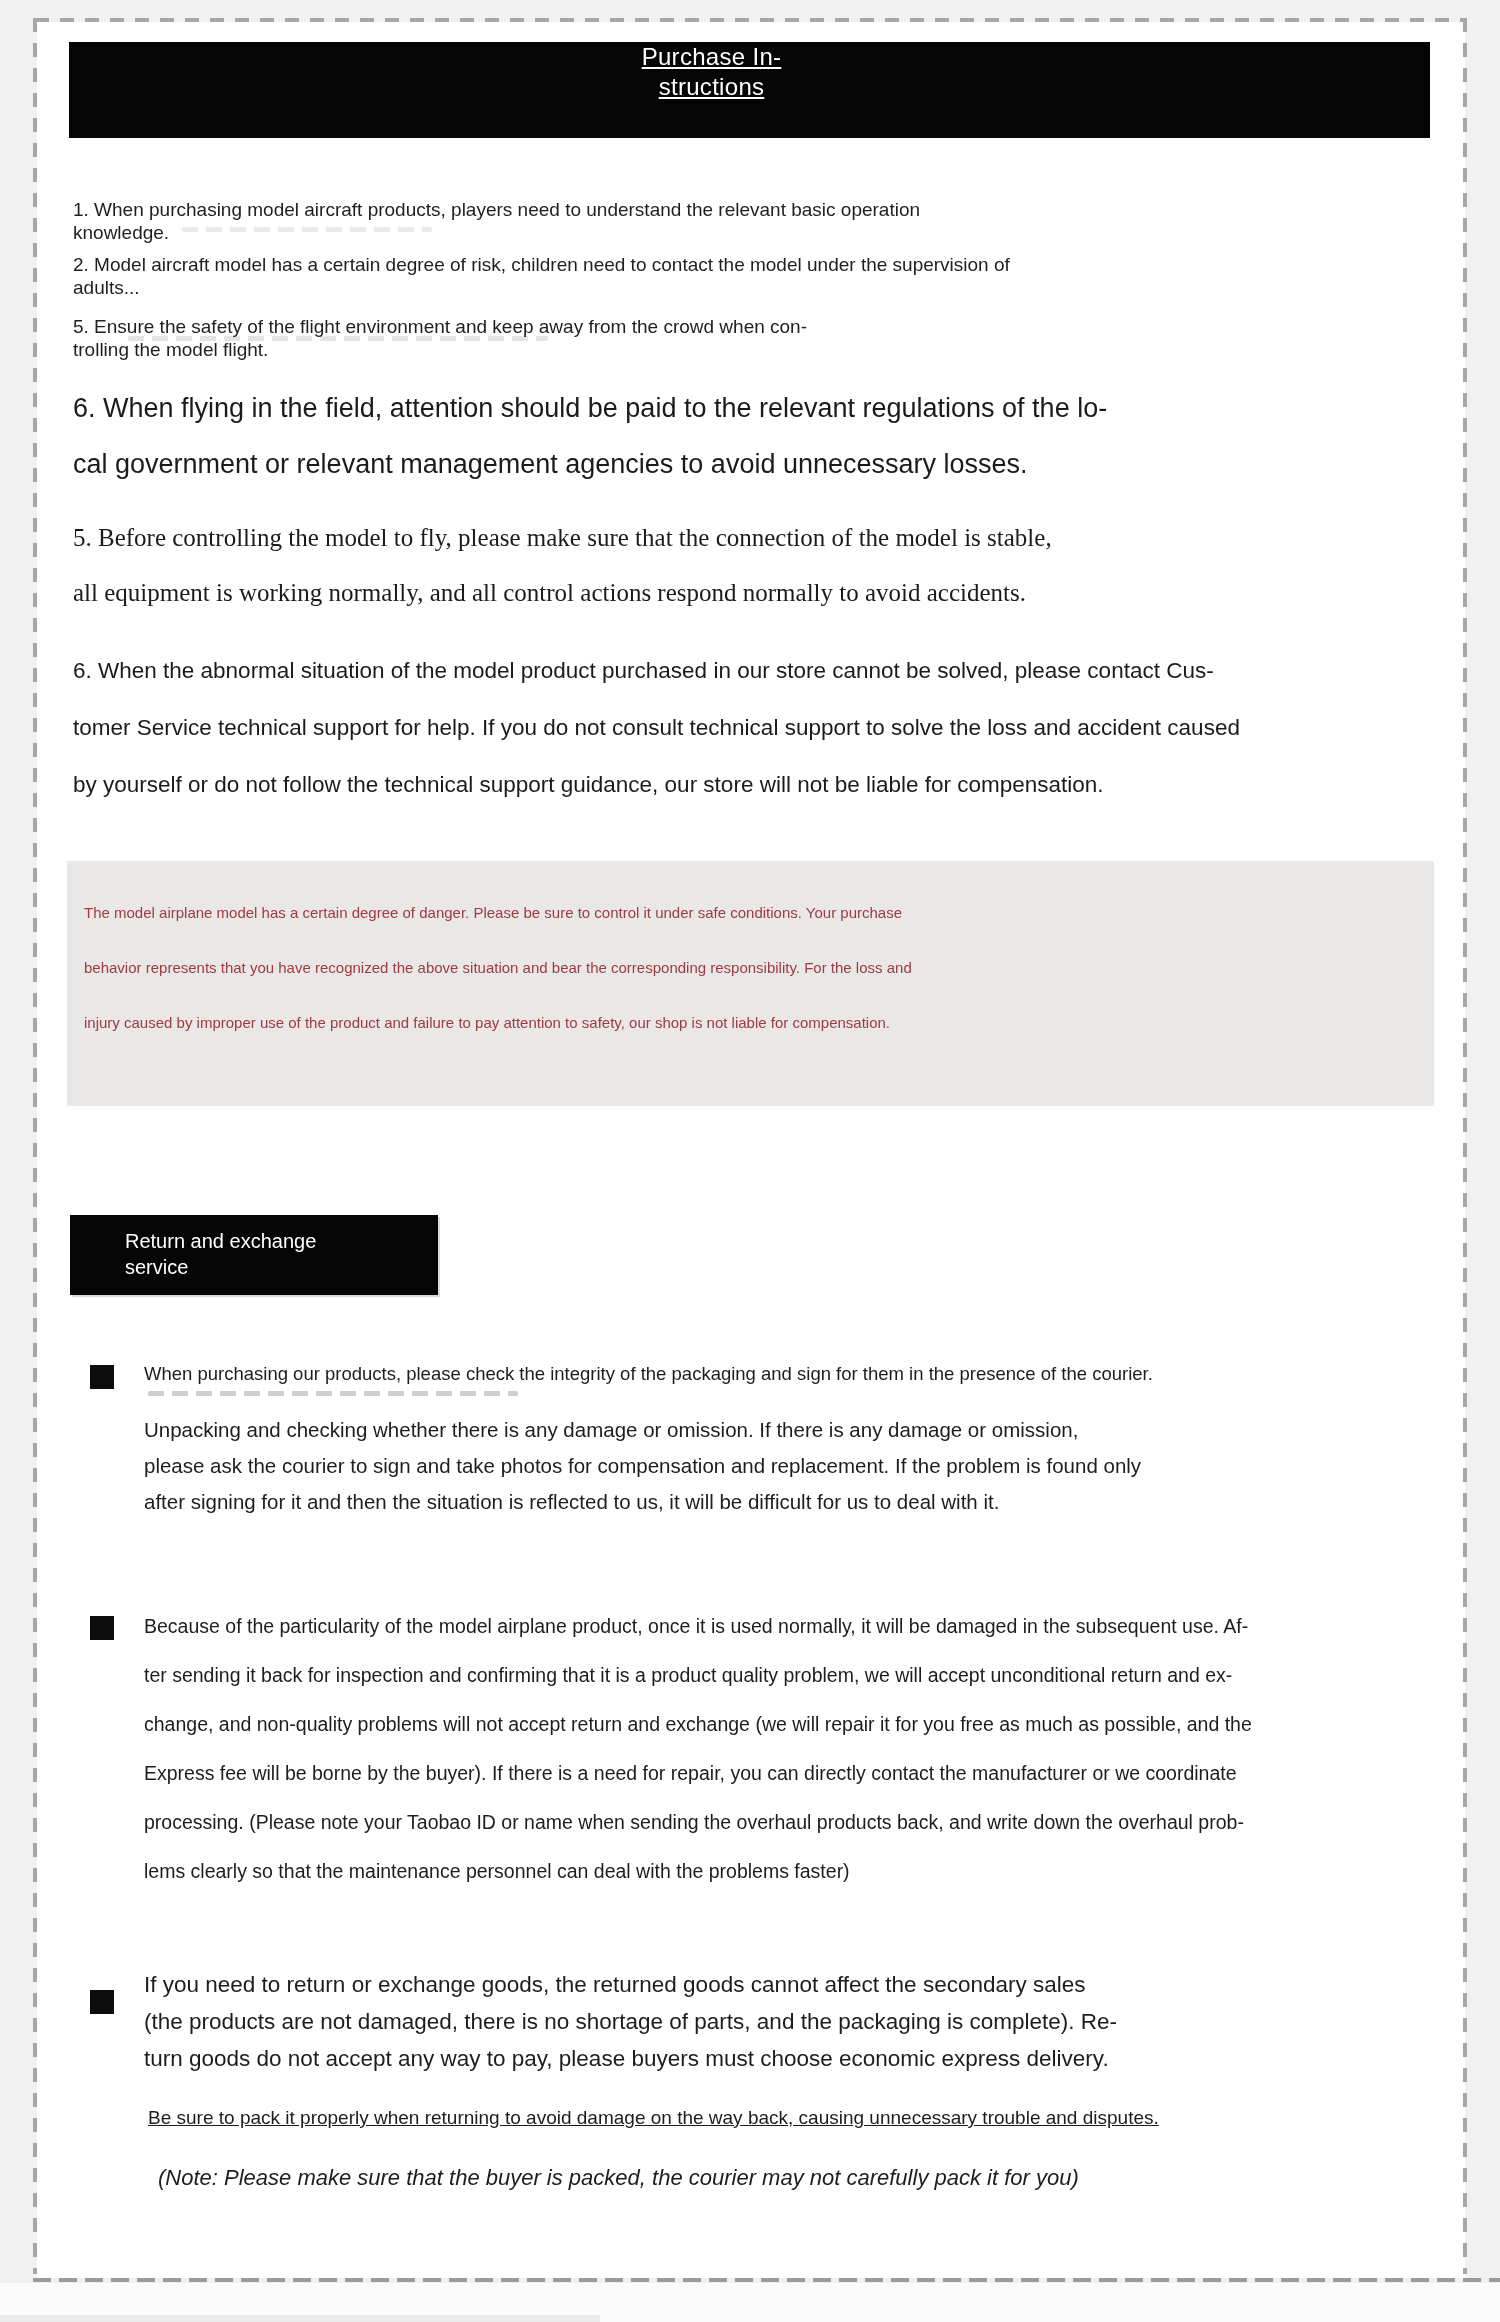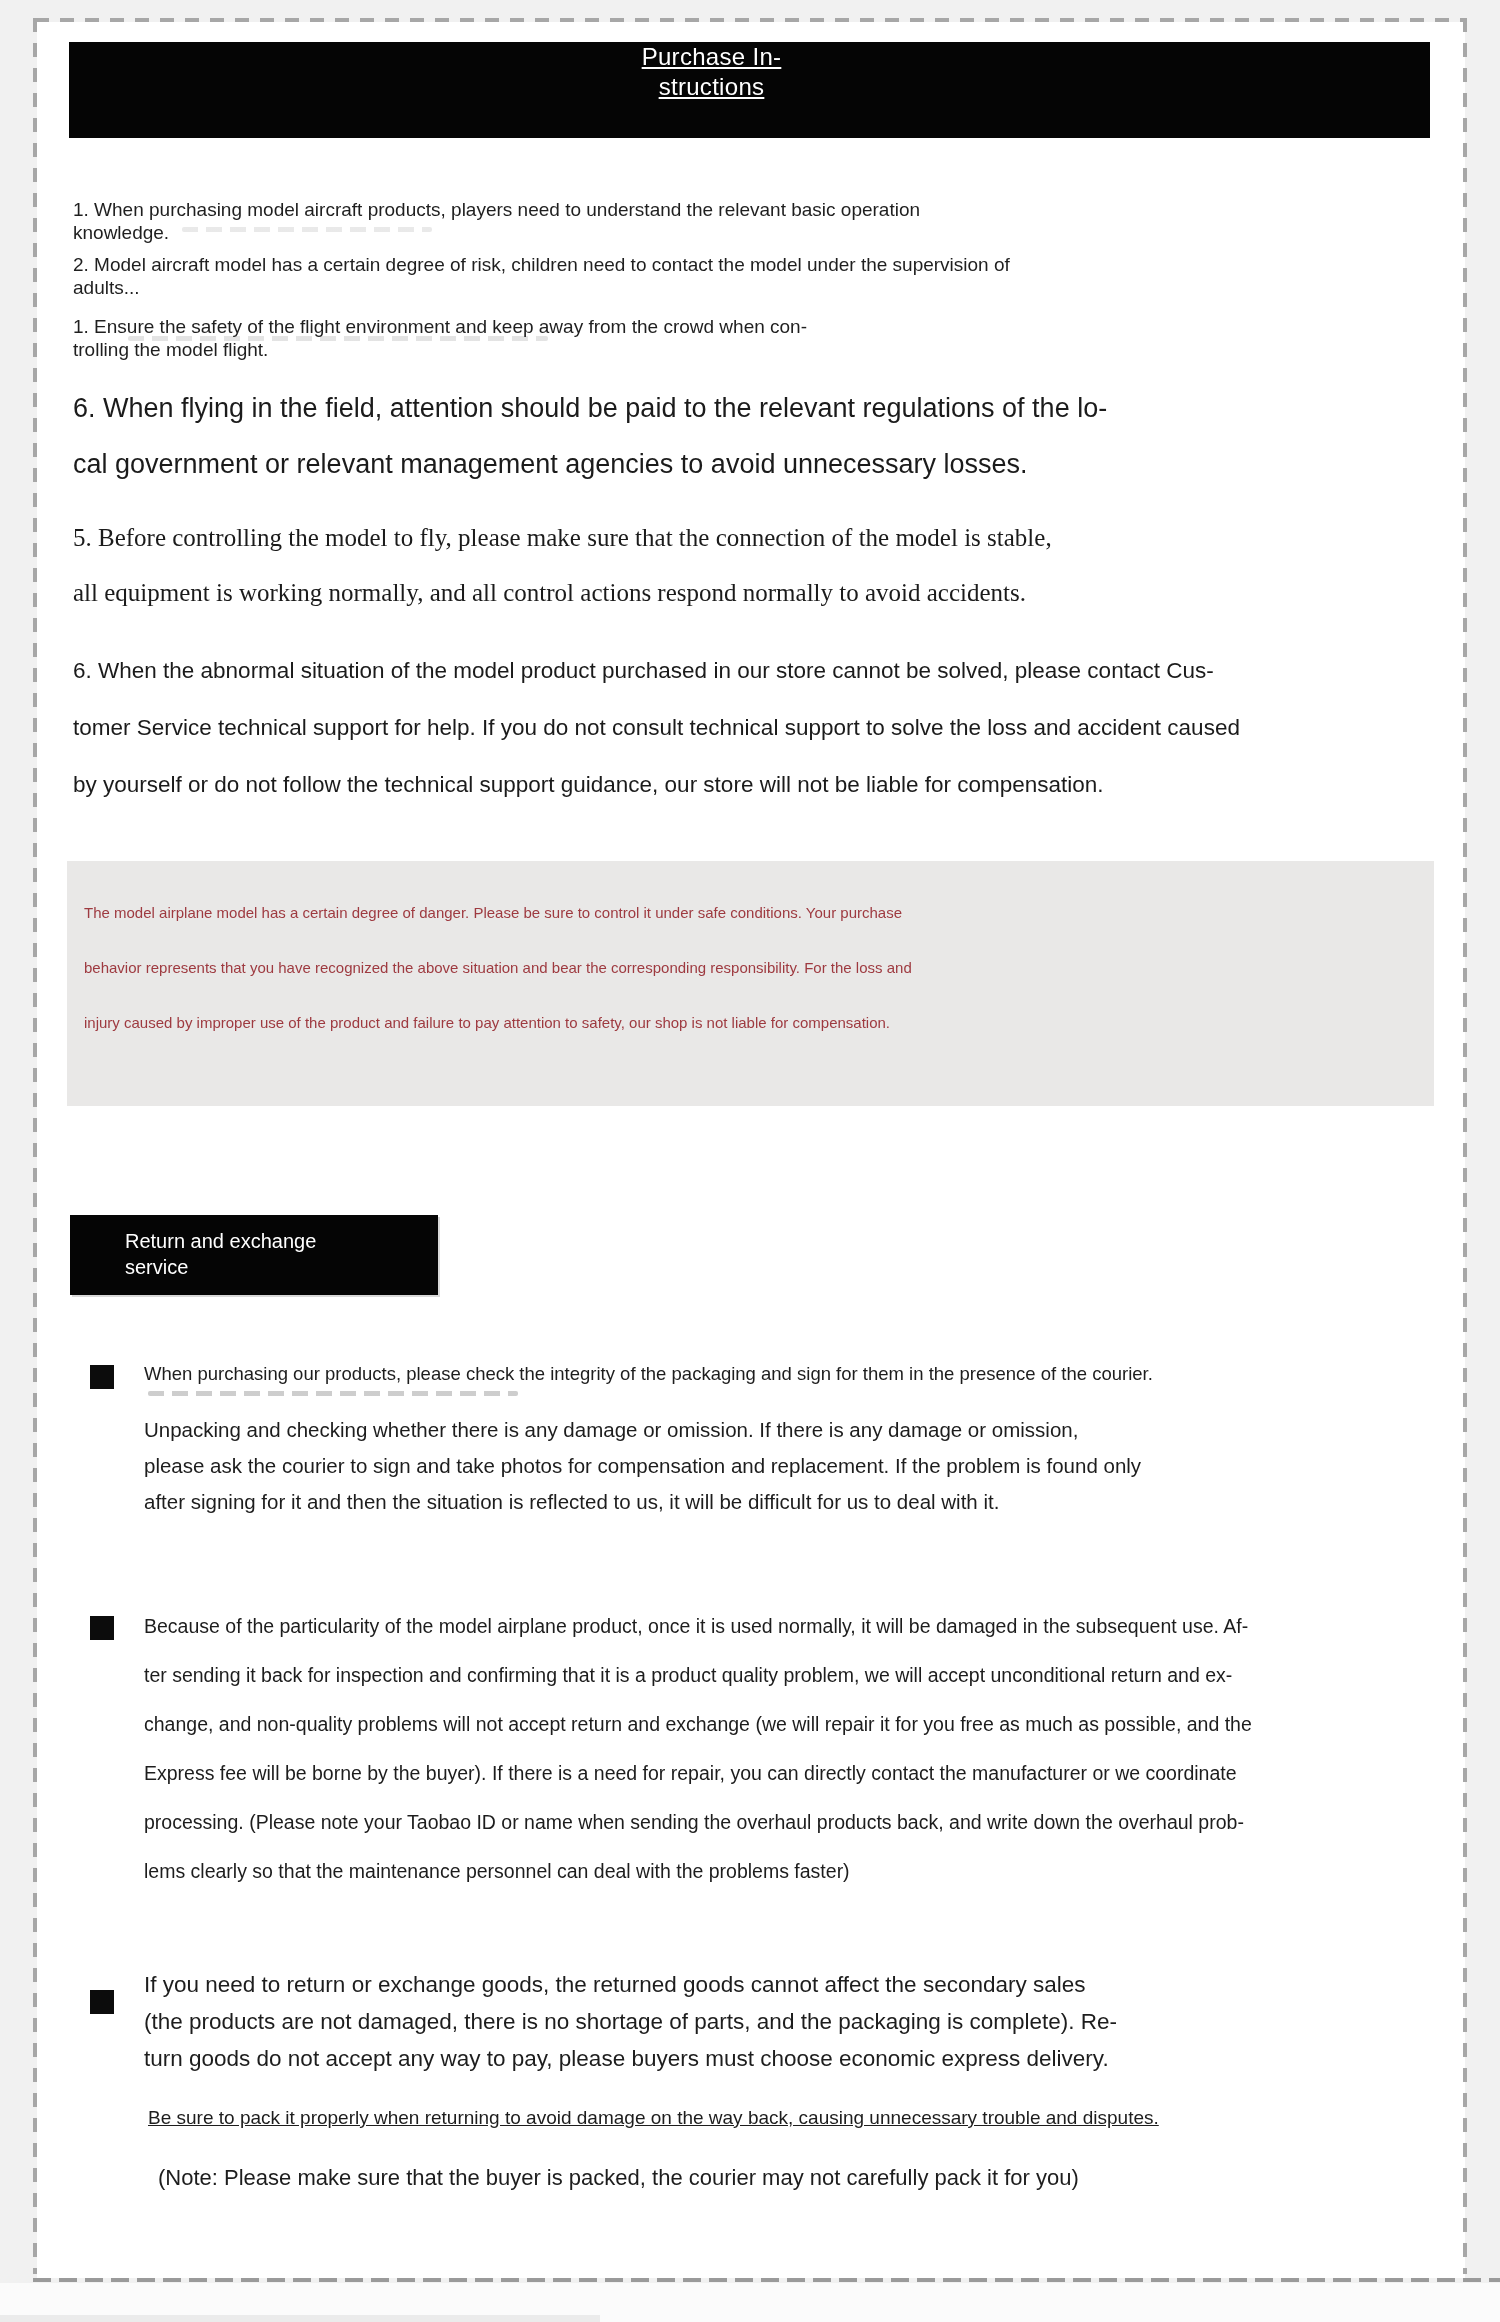--- a/index.html
+++ b/index.html
@@ -79,21 +79,21 @@
   .bullet-square{position:absolute;left:90px;width:24px;height:24px;background:#0c0c0c;}
   .bs1{top:1365px;}
   .bs2{top:1616px;}
   .bs3{top:1990px;}
   .btext{position:absolute;left:144px;white-space:pre-line;color:#1d1d1d;}
   .b1-intro{top:1362px;font-size:18.5px;line-height:24px;}
   .b1-body{top:1412px;font-size:20.5px;line-height:36px;}
   .b2-body{top:1602px;font-size:19.5px;line-height:49px;}
   .b3-body{top:1966px;font-size:22.5px;line-height:37px;}
   .pack-note{position:absolute;left:148px;top:2106px;font-size:19px;line-height:24px;color:#1d1d1d;text-decoration:underline;}
-  .buyer-note{position:absolute;left:158px;top:2164px;font-size:22px;line-height:28px;color:#1d1d1d;}
+  .buyer-note{position:absolute;left:158px;top:2164px;font-size:22px;line-height:28px;color:#1d1d1d;font-style:italic;}
 
   
   .artifact{
     position:absolute;height:5px;border-radius:2px;opacity:.4;
     background:repeating-linear-gradient(90deg,#9c9c9c 0 16px,transparent 16px 24px);
   }
   .a1{left:182px;top:227px;width:250px;opacity:.22;}
   .a2{left:128px;top:336px;width:420px;opacity:.28;}
   .a3{left:148px;top:1391px;width:370px;opacity:.5;}
 </style>
@@ -112,21 +112,21 @@
     <span class="banner-text">Purchase In-
 structions</span>
   </div>
 
   <div class="instr i1">1. When purchasing model aircraft products, players need to understand the relevant basic operation
 knowledge.</div>
   <div class="artifact a1"></div>
   <div class="instr i2">2. Model aircraft model has a certain degree of risk, children need to contact the model under the supervision of
 adults...</div>
   <div class="artifact a2"></div>
-  <div class="instr i3">1. Ensure the safety of the flight environment and keep away from the crowd when con-
+  <div class="instr i3">5. Ensure the safety of the flight environment and keep away from the crowd when con-
 trolling the model flight.</div>
   <div class="instr i4">6. When flying in the field, attention should be paid to the relevant regulations of the lo-
 cal government or relevant management agencies to avoid unnecessary losses.</div>
   <div class="instr i5">5. Before controlling the model to fly, please make sure that the connection of the model is stable,
 all equipment is working normally, and all control actions respond normally to avoid accidents.</div>
   <div class="instr i6">6. When the abnormal situation of the model product purchased in our store cannot be solved, please contact Cus-
 tomer Service technical support for help. If you do not consult technical support to solve the loss and accident caused
 by yourself or do not follow the technical support guidance, our store will not be liable for compensation.</div>
 
   <div class="warning-box">

